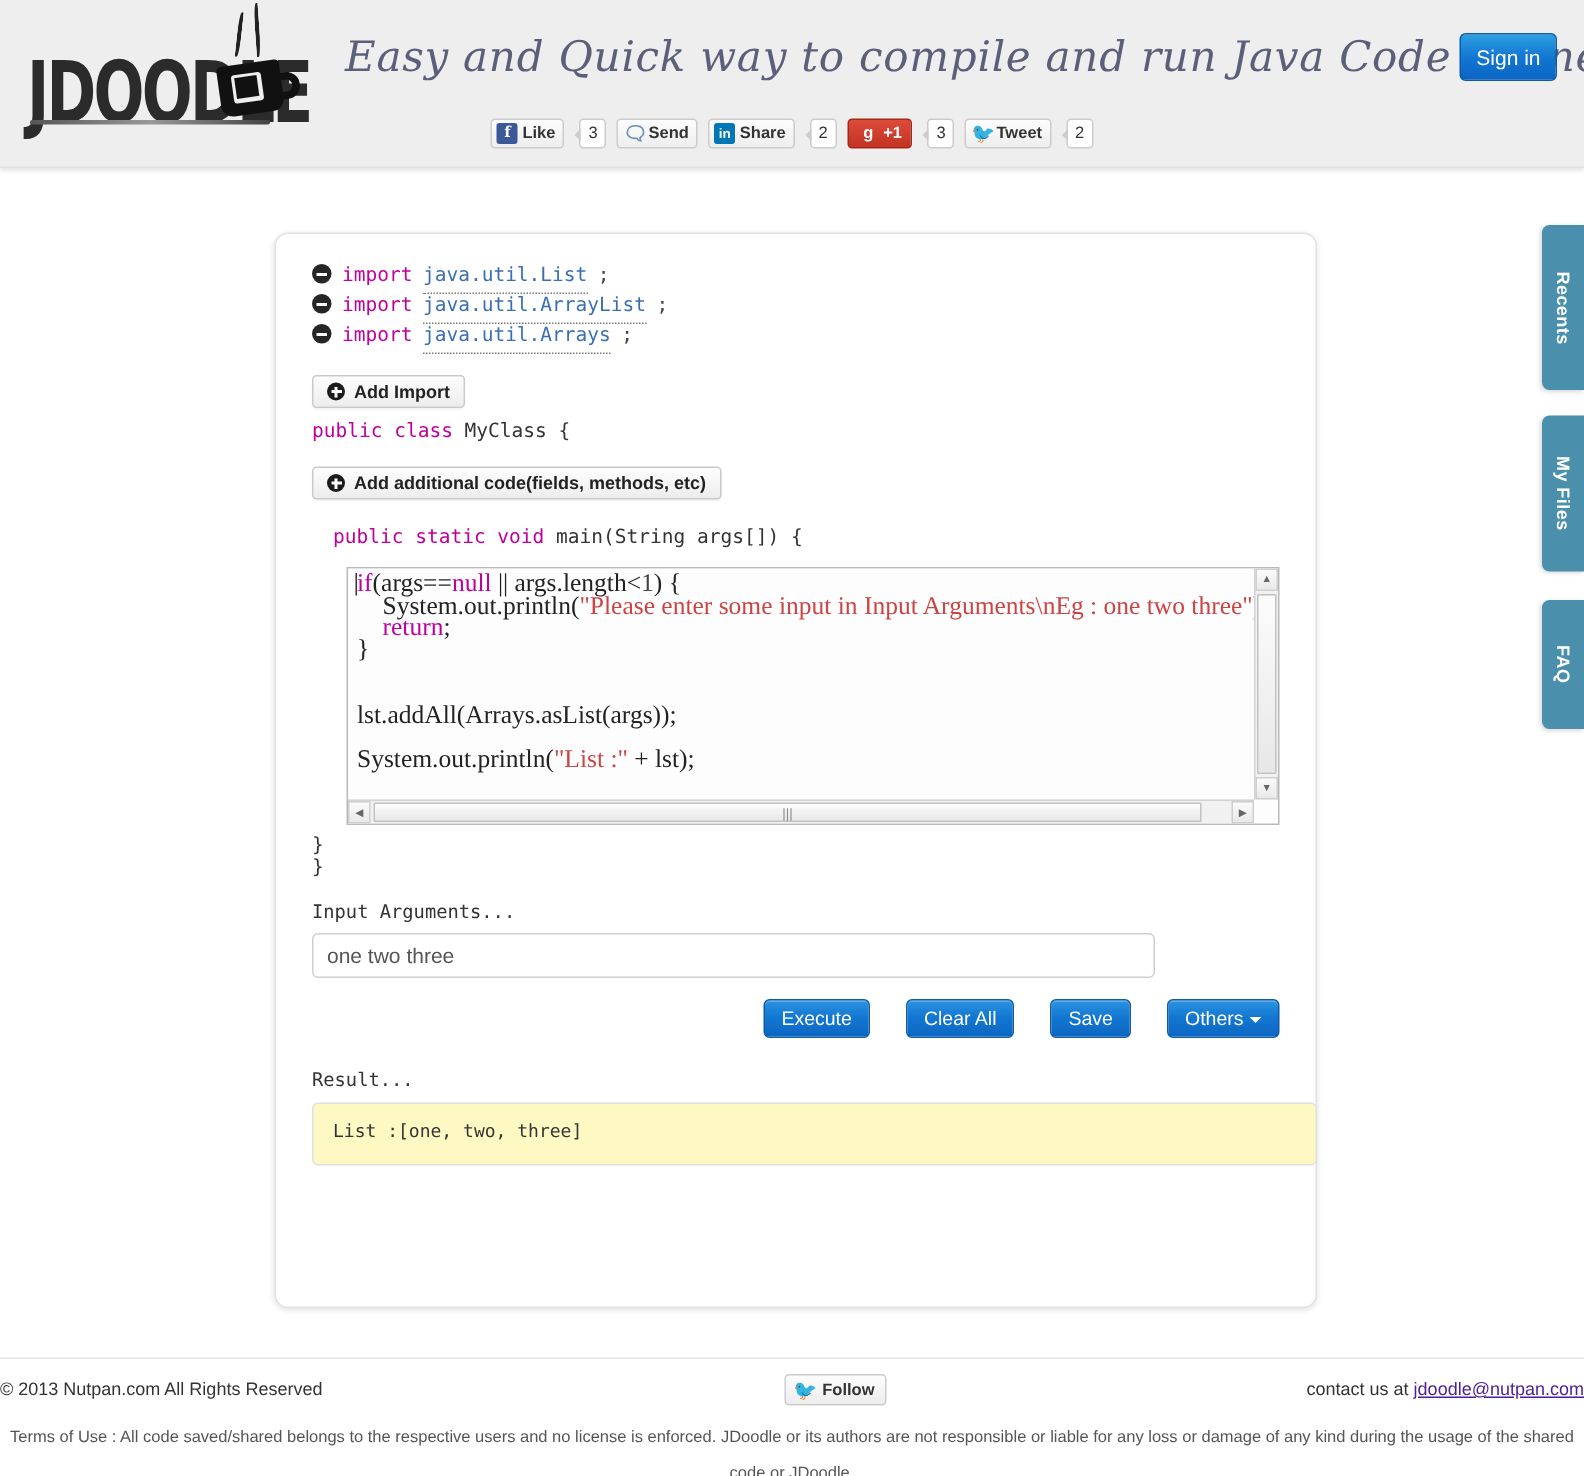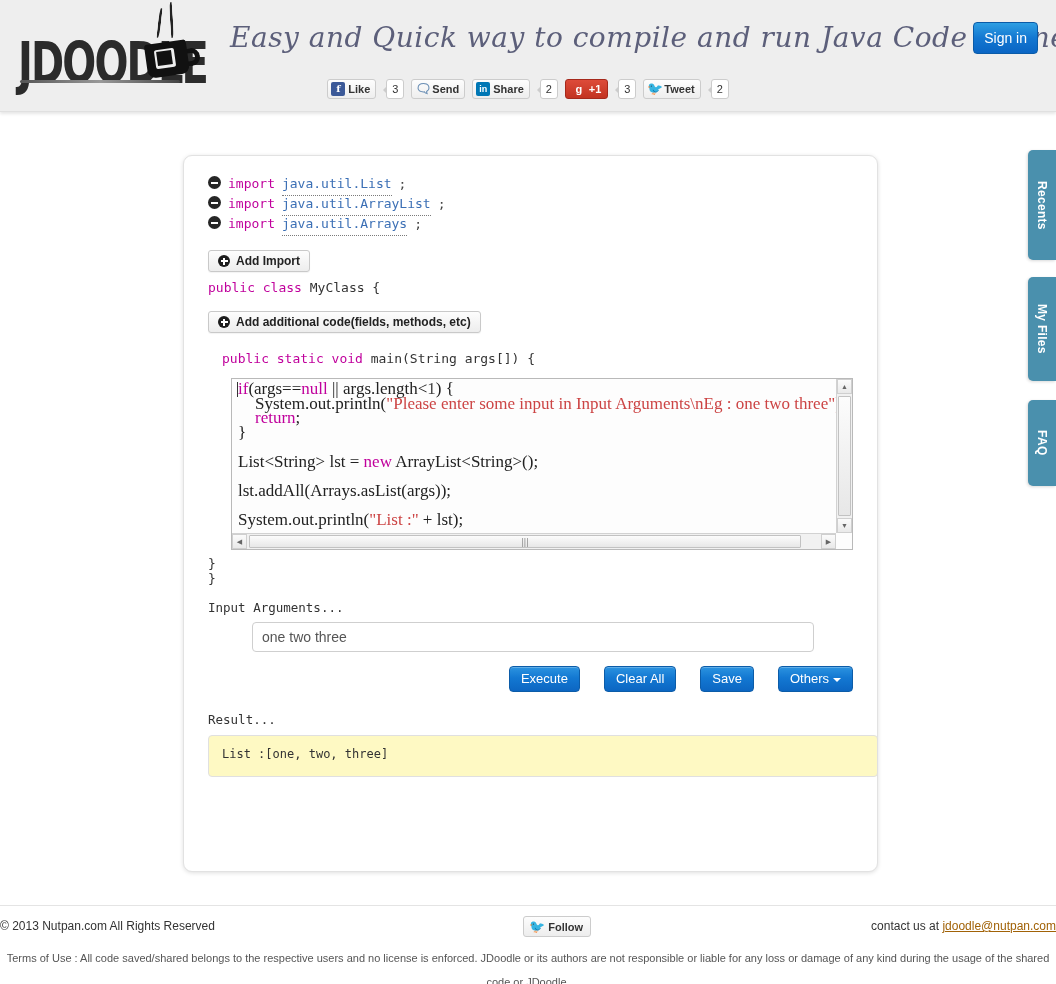--- a/index.html
+++ b/index.html
@@ -286,21 +286,21 @@
   .copyright { position:absolute; left:0; top:13px; font-size:12px; color:#333; }
   .follow-btn {
     position:absolute; left:523px; top:10px;
     display:flex; align-items:center; gap:3px;
     height:21px; padding:0 7px 0 5px;
     border:1px solid #ccc; border-radius:3px;
     background:linear-gradient(180deg,#fdfdfd,#ededed);
     font-size:11px; font-weight:bold; color:#333; cursor:pointer;
   }
   .contact { position:absolute; right:0; top:13px; font-size:12px; color:#333; white-space:nowrap;}
-  .contact a { color:#a16207; }
+  .contact a { color:#4c1d95; }
   .terms {
     position:absolute; left:0; top:40px; width:1056px;
     text-align:center; font-size:11px; color:#555; line-height:24px;
     padding:0 4px;
   }
 </style>
 </head>
 <body>
 
 <div class="header">
@@ -410,21 +410,20 @@
   </div>
 
   
   <div class="editor">
     <div class="editor-scroll">
       <div class="code-line cur"><span class="s-kw">if</span>(args==<span class="s-kw">null</span> || args.length&lt;<span class="s-num">1</span>) {</div>
       <div class="code-line">    System.out.println(<span class="s-str">"Please enter some input in Input Arguments\nEg : one two three");</span></div>
       <div class="code-line">    <span class="s-kw">return</span>;</div>
       <div class="code-line">}</div>
       <div class="code-line">&nbsp;</div>
-      <div class="code-line">List&lt;String&gt; lst = <span class="s-kw">new</span> ArrayList&lt;String&gt;();</div>
       <div class="code-line">&nbsp;</div>
       <div class="code-line">lst.addAll(Arrays.asList(args));</div>
       <div class="code-line">&nbsp;</div>
       <div class="code-line">System.out.println(<span class="s-str">"List :"</span> + lst);</div>
     </div>
 
     <div class="vscroll">
       <div class="sb-arrow" style="top:0; left:0;">▲</div>
       <div class="sb-thumb" style="top:17px; left:1px; width:13px; height:120px;"></div>
       <div class="sb-arrow" style="bottom:0; left:0;">▼</div>
@@ -438,21 +437,21 @@
       <div class="sb-arrow" style="right:0; top:0;">▶</div>
     </div>
   </div>
 
   
   <div class="brace-line mono" style="margin-top:6px;">  }</div>
   <div class="brace-line mono">}</div>
 
   
   <div class="lbl-mono" style="margin-top:14px;">Input Arguments...</div>
-  <input class="arg-input" style="margin-top: 7px; margin-left: 44px;" value="one two three">
+  <input class="arg-input" style="margin-top: 7px;" value="one two three">
 
   
   <div class="btn-row">
     <div class="btn-blue">Execute</div>
     <div class="btn-blue">Clear All</div>
     <div class="btn-blue">Save</div>
     <div class="btn-blue">
       <span>Others</span><span class="caret"></span>
     </div>
   </div>

